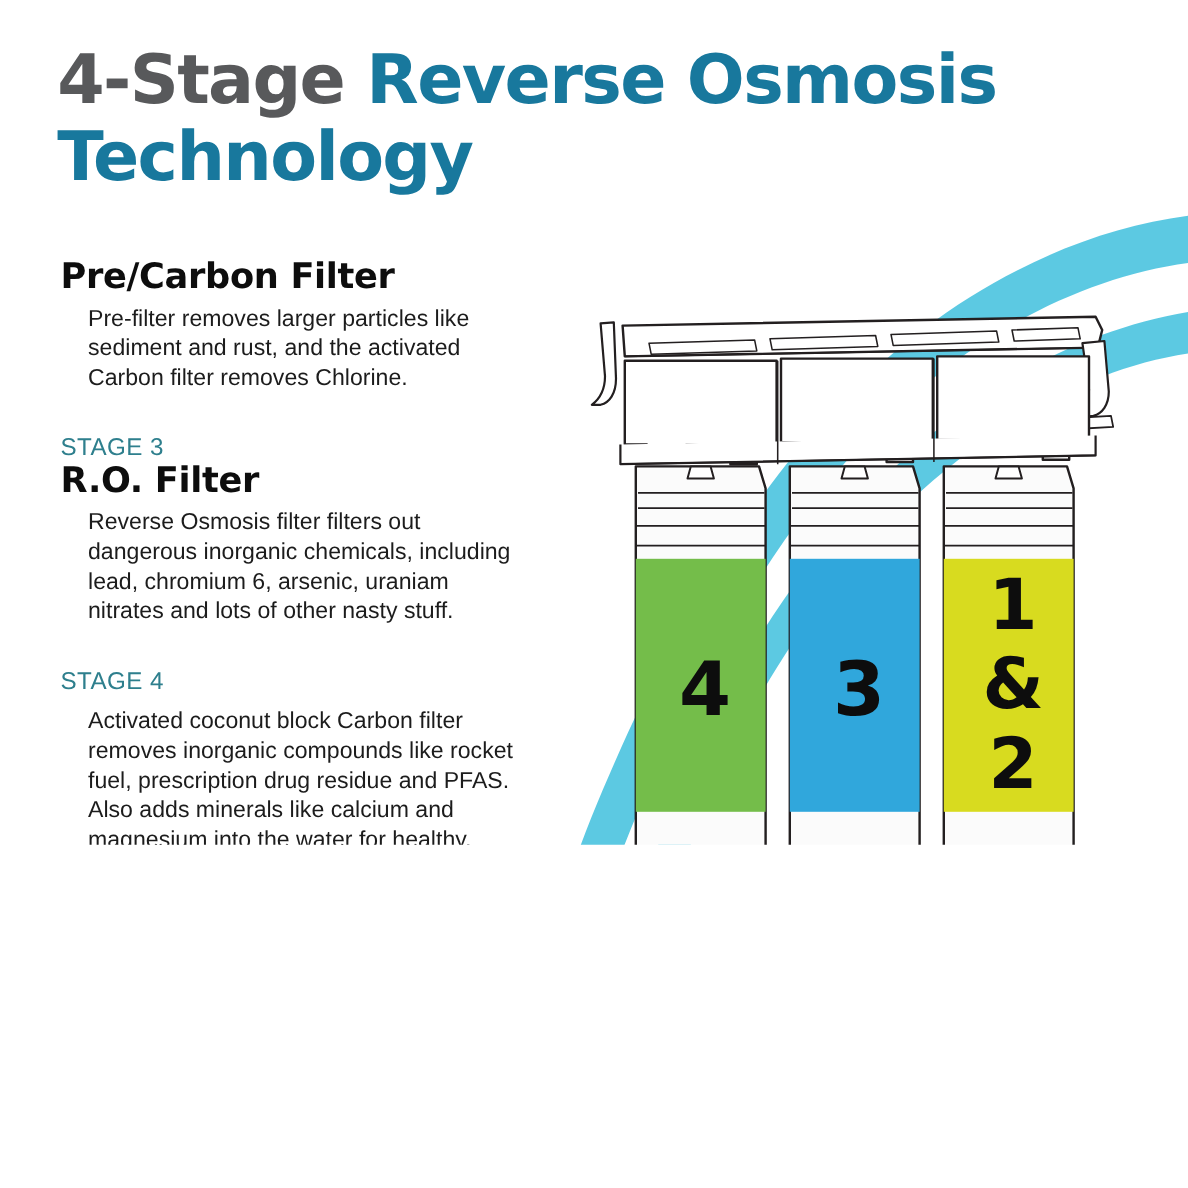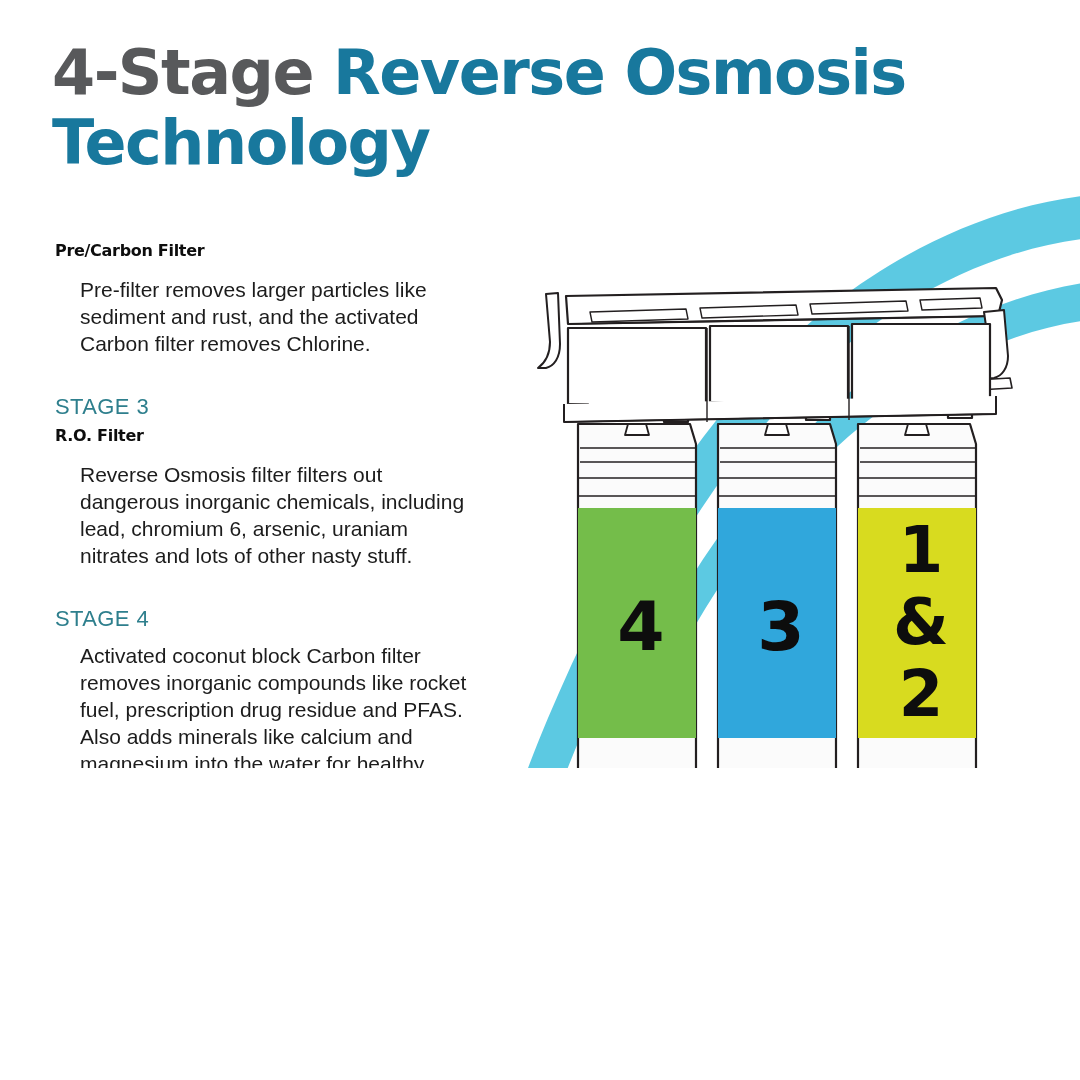--- a/index.html
+++ b/index.html
@@ -25,21 +25,21 @@
   .t-teal{color:#18789d;}
 
   
   .col-left{position:absolute;left:55px;top:236px;width:420px;z-index:5;}
   .stage-block{margin-bottom:22px;}
   .stage-kicker{
     font-size:22px;line-height:28px;color:#2e7f8d;letter-spacing:0.4px;
     font-family:"Liberation Sans",sans-serif;font-weight:400;
   }
   .stage-title{
-    font-size:16px;line-height:32px;font-weight:700;color:#0d0d0d;
+    font-size:32px;line-height:32px;font-weight:700;color:#0d0d0d;
     letter-spacing:-0.3px;margin-top:-1px;
     font-family:"DejaVu Sans","Liberation Sans",sans-serif;
   }
   .stage-body{
     font-size:21px;line-height:27px;color:#1c1c1c;margin-top:9px;
     font-family:"Liberation Sans",sans-serif;
     margin-left:25px;
   }
   .gap-1{height:14px;}
 

